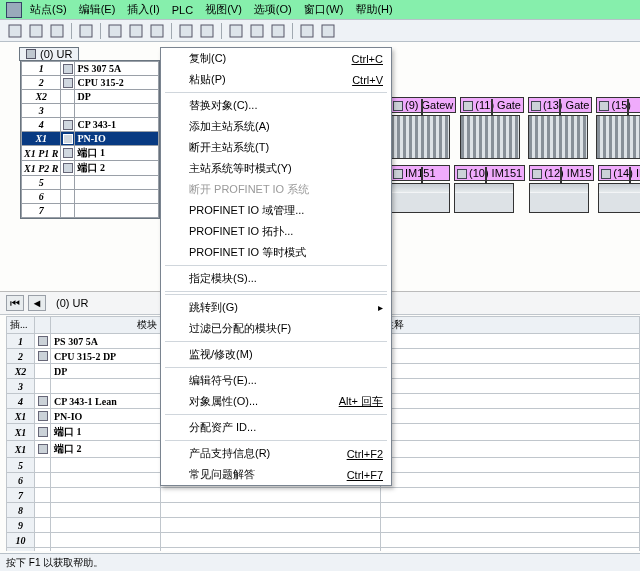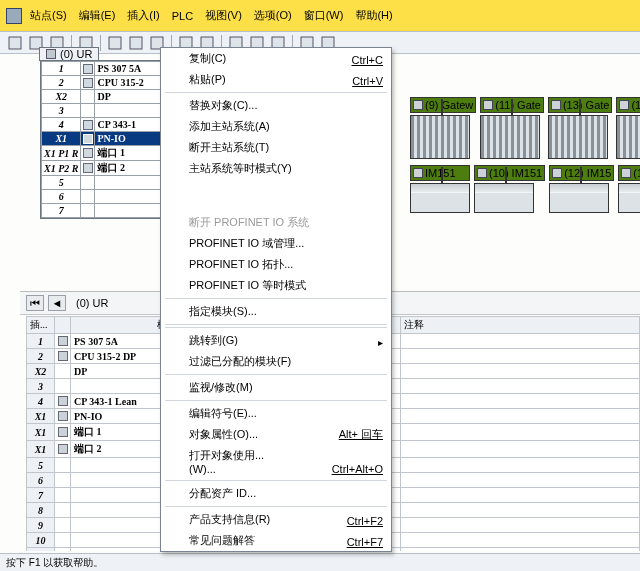--- a/index.html
+++ b/index.html
@@ -1,52 +1,52 @@
 <!DOCTYPE html>
 <html><head>
 <meta charset="utf-8">
 <style>
   * { box-sizing: border-box; font-family: "Microsoft YaHei", "SimSun", Tahoma, sans-serif; font-size: 11px; }
   body { margin:0; padding:0; background:#fdfdfb; width:640px; height:571px; overflow:hidden; position:relative; color:#000; }
-  .menubar { background:#fde047; border-bottom:1px solid #b7c0c8; padding:3px 6px; display:flex; gap:4px; height:32px; align-items:center; }
+  .menubar { background:#86efac; border-bottom:1px solid #b7c0c8; padding:3px 6px; display:flex; gap:4px; height:20px; align-items:center; }
   .menubar span { padding:1px 4px; cursor:default; }
   .toolbar { background:#eef2f6; border-bottom:1px solid #b7c0c8; padding:2px 6px; display:flex; gap:3px; height:22px; align-items:center; }
   .tbtn { width:18px; height:18px; display:flex; align-items:center; justify-content:center; border:1px solid transparent; background:transparent; }
   .tbtn svg{width:14px;height:14px;}
   .sep { width:1px; height:16px; background:#a0a8b0; margin:0 2px; }
-  .workarea { position:absolute; top:42px; left:0; right:0; bottom:20px; display:flex; flex-direction:column;padding-left:20px; }
+  .workarea { position:absolute; top:42px; left:0; right:0; bottom:20px; display:flex; flex-direction:column; }
   .upper { flex:0 0 250px; position:relative; border-bottom:1px solid #bbb; overflow:hidden; }
   .lower { flex:1; position:relative; overflow:hidden; }
 
   
   .rack { position:absolute; left:20px; top:18px; width:140px; border:1px solid #6a7580; background:#fff; }
   .rack-title { position:absolute; top:-14px; left:-2px; background:#eef2f6; border:1px solid #6a7580; padding:0 6px; font-size:10px; display:flex; gap:4px; align-items:center; }
   .rack-title .ico{width:10px;height:10px;background:#c0c8d0;border:1px solid #556;}
   .rack table { border-collapse:collapse; width:100%; }
   .rack td { border:1px solid #9aa0a8; padding:0 2px; height:14px; font-family: "MS Sans Serif", Tahoma; font-weight:bold; font-size:10px; white-space:nowrap; overflow:hidden; }
   .rack td.num { width:20px; text-align:center; font-style:italic; }
   .rack td.icon { width:14px; padding:0; }
   .rack td.icon .mi{width:10px;height:10px;margin:1px auto;background:#d0d8e0;border:1px solid #667;}
   .rack tr.sel td { background:#083a82; color:#fff; }
   .rack tr.sel td.icon .mi{border-color:#fff;}
   
   
   .topo { position:absolute; left:390px; top:55px; right:0; white-space:nowrap; }
   .dev { display:inline-block; vertical-align:top; margin-right:4px; }
-  .devbox { border:1px solid #333; background:#4d7c0f; padding:1px 2px; font-size:10px; display:flex; align-items:center; gap:2px; white-space:nowrap; }
+  .devbox { border:1px solid #333; background:#f0abfc; padding:1px 2px; font-size:10px; display:flex; align-items:flex-end; gap:2px; white-space:nowrap; }
   .devbox .di{width:10px;height:10px;background:#ccd2d8;border:1px solid #445;}
   .devimg { width:60px; height:44px; background:repeating-linear-gradient(90deg,#889098 0 3px,#dde2e6 3px 6px); border:1px solid #333; margin-top:2px; position:relative;}
   .devimg.io {height:30px; background:linear-gradient(#c8ced4,#e8ecee 30%, #fff 30%, #dde2e6 31%), repeating-linear-gradient(90deg,#9aa4ae 0 2px,#e8ecee 2px 4px);}
   .row2 { margin-top:6px; }
   .drop {position:absolute; width:2px; background:#333; height:16px; top:-17px;}
   
   
   .ctx { position:absolute; left:160px; top:5px; width:232px; background:#fff; border:1px solid #7a8490; box-shadow:2px 3px 4px rgba(0,0,0,.25); z-index:50; }
-  .ctx .row { display:flex; align-items:flex-end; padding:3px 8px 3px 28px; position:relative; cursor:default;gap:32px; }
-  .ctx .row.dis { color:#9a9a9a;margin-top:33px; }
+  .ctx .row { display:flex; align-items:center; padding:3px 8px 3px 28px; position:relative; cursor:default;gap:32px; }
+  .ctx .row.dis { color:#9a9a9a; }
   .ctx .hr { height:1px; background:#d0d6dc; margin:2px 4px; }
   .ctx .sc { margin-left:auto; padding-left:12px;text-decoration:underline; }
   .ctx .arrow::after{content:"▸"; position:absolute; right:8px; font-size:10px;}
 
   
   .navrow{display:flex;align-items:center;gap:4px;padding:3px 6px;background:#f4f5f6;border-bottom:1px solid #c0c6cc;}
   .navbtn{width:18px;height:16px;border:1px solid #9aa0a8;background:#e8ecee;display:flex;align-items:center;justify-content:center;}
   .navtitle{flex:1; padding-left:6px;}
   .grid{position:absolute; top:24px; left:6px; right:0; bottom:0; overflow:hidden;}
   .grid table{border-collapse:collapse;width:100%;}
@@ -475,24 +475,20 @@
       <span>监视/修改(M)</span>
     </div>
     <div class="hr"></div>
     <div class="row">
       <span>编辑符号(E)...</span>
     </div>
     <div class="row">
       <span>对象属性(O)...</span>
       <span class="sc">Alt+ 回车</span>
     </div>
-    <div class="row">
-      <span>打开对象使用...(W)...</span>
-      <span class="sc">Ctrl+Alt+O</span>
-    </div>
     <div class="hr"></div>
     <div class="row">
       <span>分配资产 ID...</span>
     </div>
     <div class="hr"></div>
     <div class="row">
       <span>产品支持信息(R)</span>
       <span class="sc">Ctrl+F2</span>
     </div>
     <div class="row">

